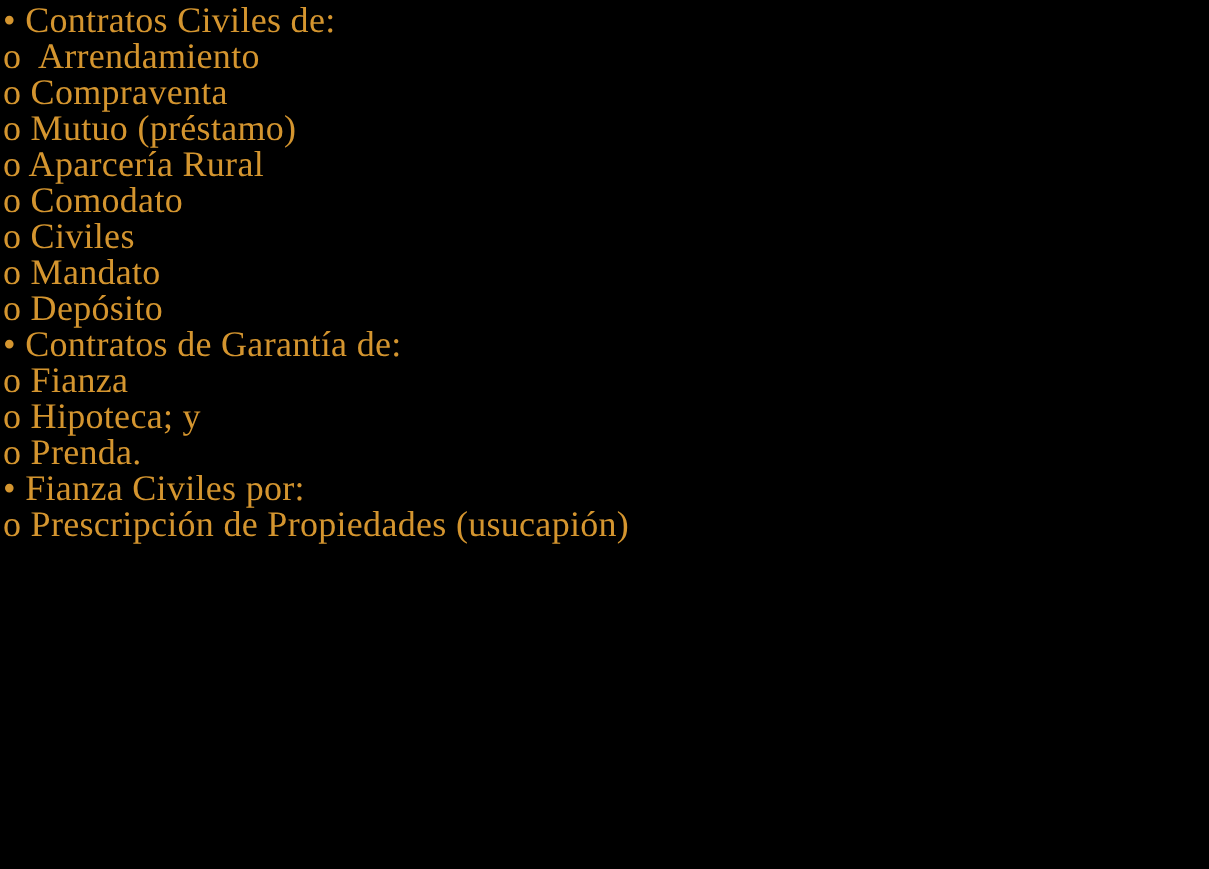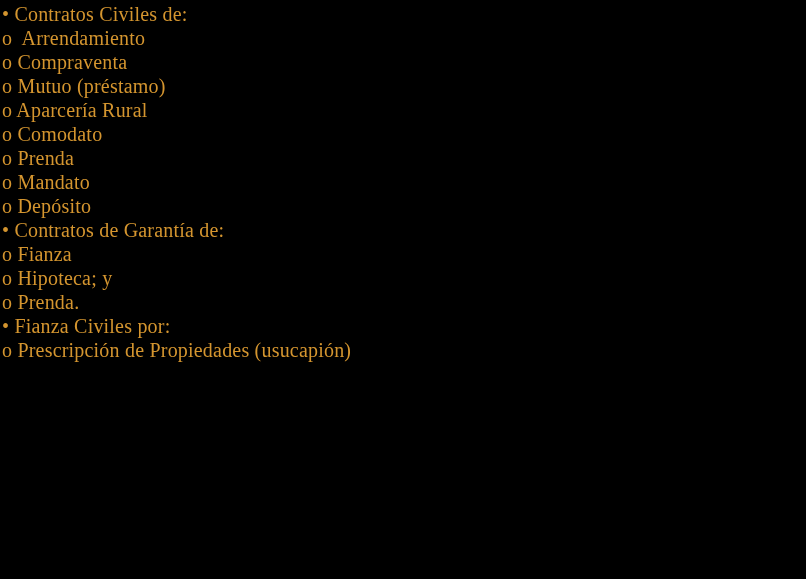--- a/index.html
+++ b/index.html
@@ -15,37 +15,37 @@
     font-family: "Liberation Serif", serif;
   }
   .slide {
     position: absolute;
     top: 2px;
     left: 2px;
     width: 780px;
   }
   .line {
     color: #d4952f;
-    font-size: 20px;
+    font-size: 24px;
     line-height: 24px;
     white-space: pre;
     letter-spacing: 0.2px;
   }
 </style>
 </head>
 <body>
 
 <div class="slide">
   <div class="line">• Contratos Civiles de:</div>
   <div class="line">o  Arrendamiento</div>
   <div class="line">o Compraventa</div>
   <div class="line">o Mutuo (préstamo)</div>
   <div class="line">o Aparcería Rural</div>
   <div class="line">o Comodato</div>
-  <div class="line">o Prenda</div>
+  <div class="line">o Civiles</div>
   <div class="line">o Mandato</div>
   <div class="line">o Depósito</div>
   <div class="line">• Contratos de Garantía de:</div>
   <div class="line">o Fianza</div>
   <div class="line">o Hipoteca; y</div>
   <div class="line">o Prenda.</div>
   <div class="line">• Fianza Civiles por:</div>
   <div class="line">o Prescripción de Propiedades (usucapión)</div>
 </div>
 

